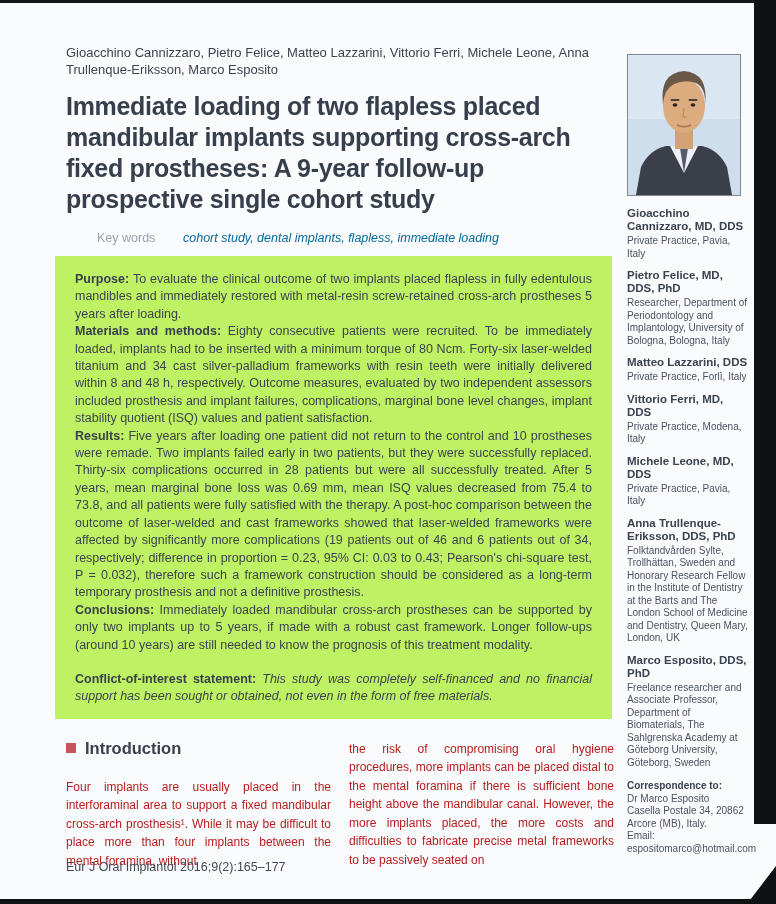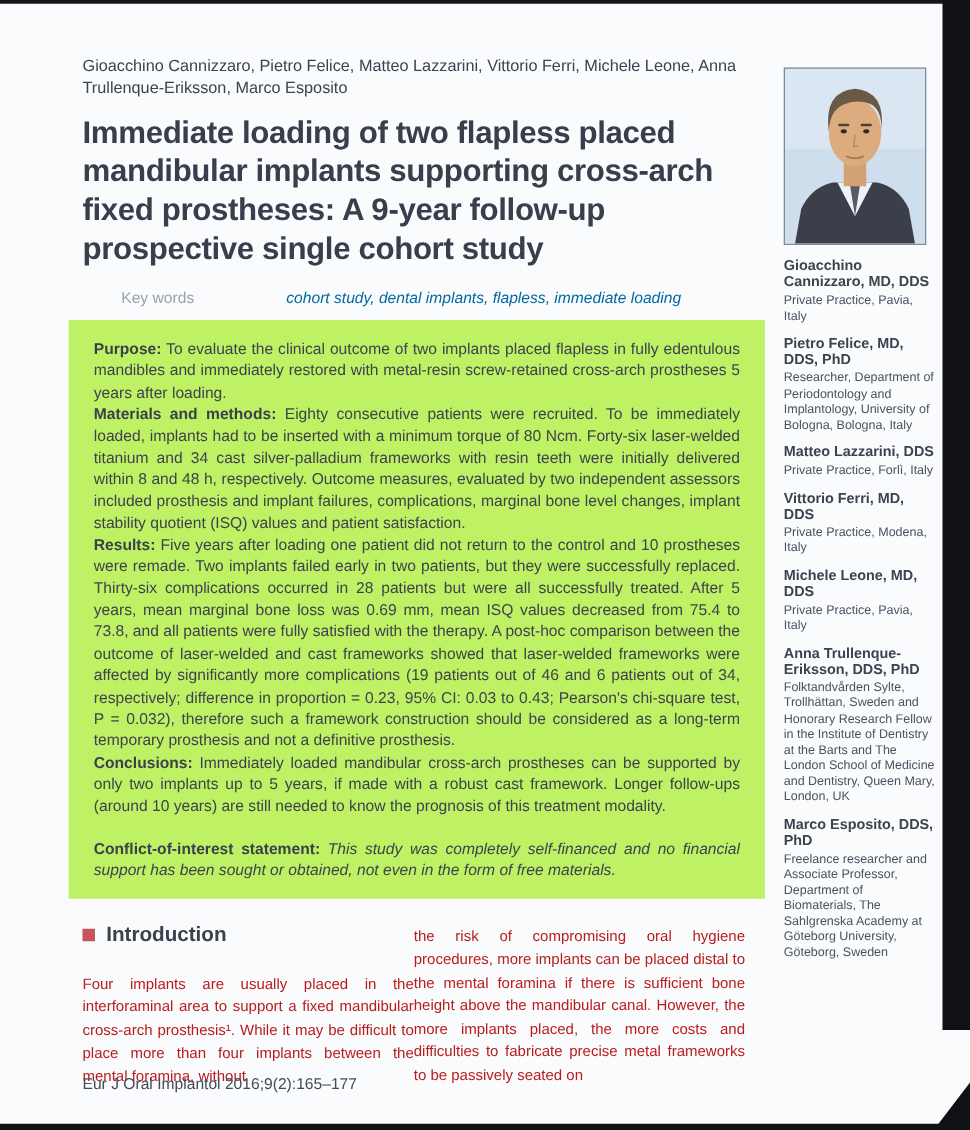--- a/index.html
+++ b/index.html
@@ -14,33 +14,33 @@
   .edge-right{position:absolute;top:0;right:0;width:22px;height:824px;background:#101114;}
   .edge-bottom{position:absolute;bottom:0;left:0;width:776px;height:5px;background:#101114;}
   .corner-br{position:absolute;right:0;bottom:4px;width:0;height:0;
     border-bottom:34px solid #101114;border-left:26px solid transparent;}
 
   
   .main{position:absolute;left:66px;top:44px;width:547px;}
   .authors{font-size:13px;line-height:17px;color:#3c4350;}
   .title{margin-top:13px;font-size:25px;line-height:31px;font-weight:bold;
     color:#383f4c;letter-spacing:-0.3px;}
-  .kw-row{margin-top:15px;display:flex;padding-left:31px;font-size:12.5px;line-height:17px;gap:46px;}
+  .kw-row{margin-top:15px;display:flex;padding-left:31px;font-size:12.5px;line-height:17px;}
   .kw-label{color:#9aa2af;width:86px;flex:none;}
   .kw-value{font-style:italic;color:#0369a1;}
 
   .abstract{margin-top:9px;margin-left:-11px;width:557px;box-sizing:border-box;
     background:#bef264;padding:15px 20px 13px 20px;
     font-size:12.5px;line-height:17.4px;text-align:justify;color:#3d434e;}
   .abstract p{margin:0;}
   .abstract b{color:#3a404c;}
   .abstract .conflict{margin-top:17px;}
   .abstract .conflict i{font-style:italic;}
 
-  .intro-cols{margin-top:16px;display:flex;}
+  .intro-cols{margin-top:16px;display:flex;gap:18px;}
   .intro-col{width:265px;flex:none;}
   .intro-head{display:flex;align-items:center;gap:9px;margin:4px 0 0 0;
     font-size:16.5px;font-weight:bold;color:#3a404c;}
   .bullet{width:10px;height:10px;background:#c4555c;flex:none;}
   .body-text{font-size:12px;line-height:18.5px;text-align:justify;margin:0;color:#b91c1c;}
   .intro-col .body-text.left{margin-top:20px;}
   .intro-col .body-text.right{margin-top:5px;}
 
   .footer{position:absolute;left:66px;top:860px;width:547px;text-align:left;
     font-size:12.5px;color:#434a57;}
@@ -142,14 +142,21 @@
   </div>
   <div class="sb-entry">
     <div class="sb-name">Anna Trullenque-Eriksson, DDS, PhD</div>
     <div class="sb-affil">Folktandvården Sylte, Trollhättan, Sweden and Honorary Research Fellow in the Institute of Dentistry at the Barts and The London School of Medicine and Dentistry, Queen Mary, London, UK</div>
   </div>
   <div class="sb-entry">
     <div class="sb-name">Marco Esposito, DDS, PhD</div>
     <div class="sb-affil">Freelance researcher and Associate Professor, Department of Biomaterials, The Sahlgrenska Academy at Göteborg University, Göteborg, Sweden</div>
   </div>
 
+  <div class="sb-corr">
+    <div class="sb-corr-label">Correspondence to:</div>
+    <div>Dr Marco Esposito</div>
+    <div>Casella Postale 34, 20862 Arcore (MB), Italy.</div>
+    <div>Email:</div>
+    <div>espositomarco@hotmail.com</div>
+  </div>
 
 </div>
 
 </body></html>

